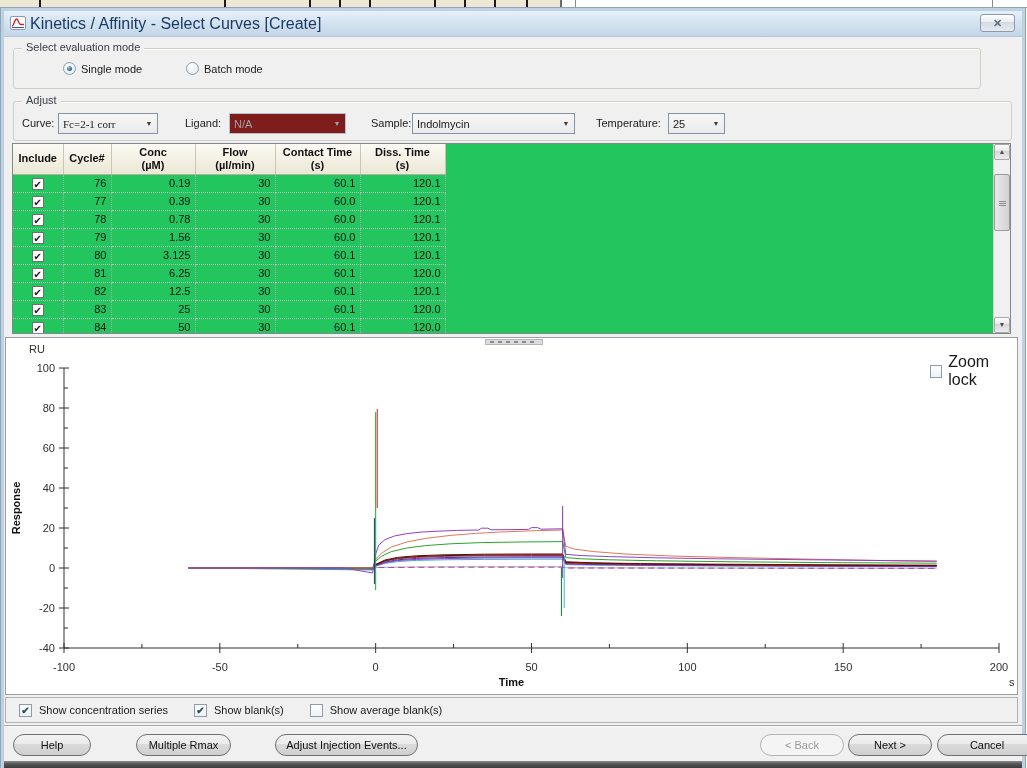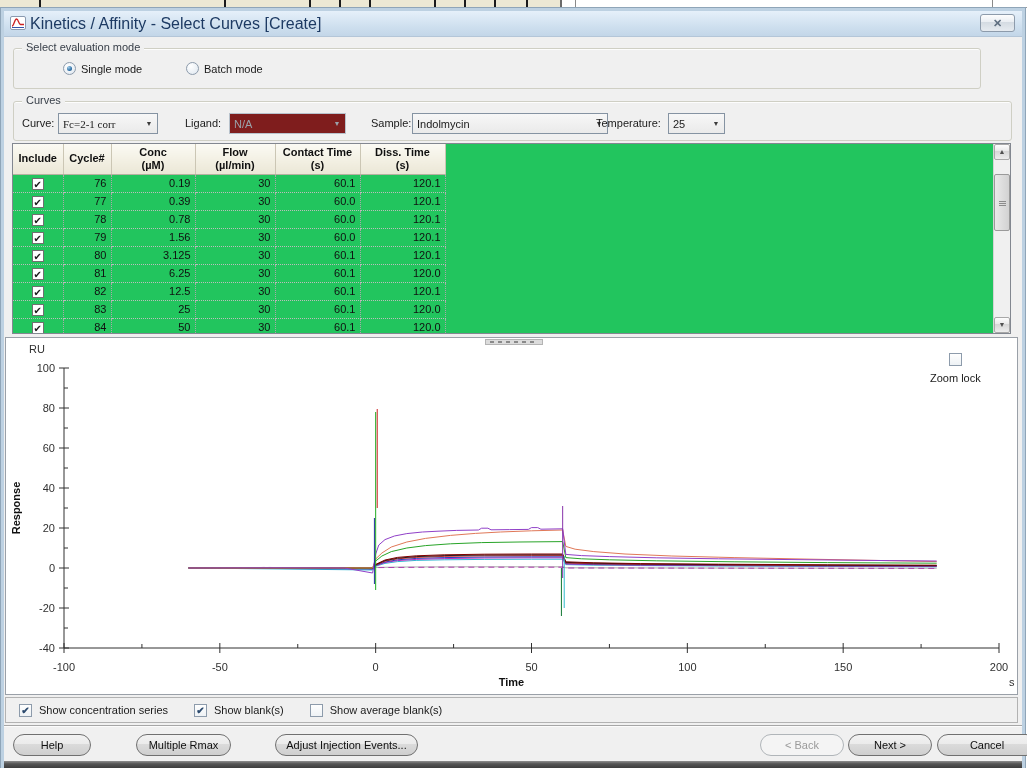--- a/index.html
+++ b/index.html
@@ -64,21 +64,21 @@
     background:repeating-linear-gradient(#8c8c8c 0 1px,transparent 1px 2px); }
 
   
   #chart-panel { position:absolute; left:1px; top:326px; width:1013px; height:358px; background:#fff; border:1px solid #9aa0a8; }
   #splitter { position:absolute; left:479px; top:1px; width:58px; height:6px; background:#dcdcdc; border:1px solid #b4b4b4; }
   #splitter .dots { position:absolute; left:4px; top:1px; right:4px; height:2px;
     background:repeating-linear-gradient(90deg,#8a8a8a 0 4px,transparent 4px 8px); }
   #plot-svg { position:absolute; left:0; top:0; }
   .tick { font-family:"Liberation Sans",sans-serif; font-size:11px; fill:#303030; }
   .axis-label { font-family:"Liberation Sans",sans-serif; font-size:11px; font-weight:bold; fill:#101010; }
-  #zoomlock { position:absolute; left:924px; top:15px; display:flex; align-items:center; gap:6px; font-size:11px; color:#1a1a1a;flex-direction:column; }
+  #zoomlock { position:absolute; left:924px; top:15px; display:flex; align-items:center; gap:6px; font-size:16px; color:#1a1a1a; }
   .wchk { width:13px; height:13px; border:1px solid #8d9bab; background:linear-gradient(#fefefe,#eef2f5); font-size:10px; line-height:12px; text-align:center; color:#2c4a6e; font-weight:bold; }
 
   
   #showbar { position:absolute; left:1px; top:686px; width:1013px; height:26px; background:#f0f0f0; border:1px solid #b2b2b2; display:flex; align-items:center; gap:26px; padding-left:13px; }
   .show-item { display:flex; align-items:center; gap:7px; font-size:11px; color:#1a1a1a; }
 
   #btnbar { position:absolute; left:0; top:714px; width:1018px; height:36px; background:#f0f0f0; border-top:1px solid #a6a6a6; box-shadow:0 1px 0 #fbfbfb inset; }
   .btn { position:absolute; top:8px; height:22px; border:1px solid #707070; border-radius:11px;
     background:linear-gradient(#f2f2f2,#ebebeb 45%,#dbdbdb 45%,#cfcfcf); font-size:11px; color:#101010;
     display:flex; align-items:center; justify-content:center; }
@@ -117,34 +117,34 @@
             <span>Single mode</span>
           </div>
           <div class="radio-item" style="left: 172px; top: 13px;">
             <div class="radio-outer"></div>
             <span>Batch mode</span>
           </div>
         </div>
     </div>
 
     <div class="groupbox" id="gb-curves">
-      <div class="gb-label">Curves</div>
+      <div class="gb-label">Adjust</div>
       <div id="field-holder">
           <div class="field-label" style="left: 8px;">Curve:</div>
           <div class="combo" style="left: 44px; width: 100px; font-family: Liberation Serif, serif;">
             <span class="val">Fc=2-1 corr</span>
             <span class="arrow">▼</span>
           </div>
           <div class="field-label" style="left: 171px;">Ligand:</div>
           <div class="combo disabled" style="left: 215px; width: 117px;">
             <span class="val">N/A</span>
             <span class="arrow">▼</span>
           </div>
           <div class="field-label" style="left: 357px;">Sample:</div>
-          <div class="combo" style="left: 398px; width: 196px;">
+          <div class="combo" style="left: 398px; width: 163px;">
             <span class="val">Indolmycin</span>
             <span class="arrow">▼</span>
           </div>
           <div class="field-label" style="left: 582px;">Temperature:</div>
           <div class="combo" style="left: 654px; width: 57px;">
             <span class="val">25</span>
             <span class="arrow">▼</span>
           </div>
         </div>
     </div>

